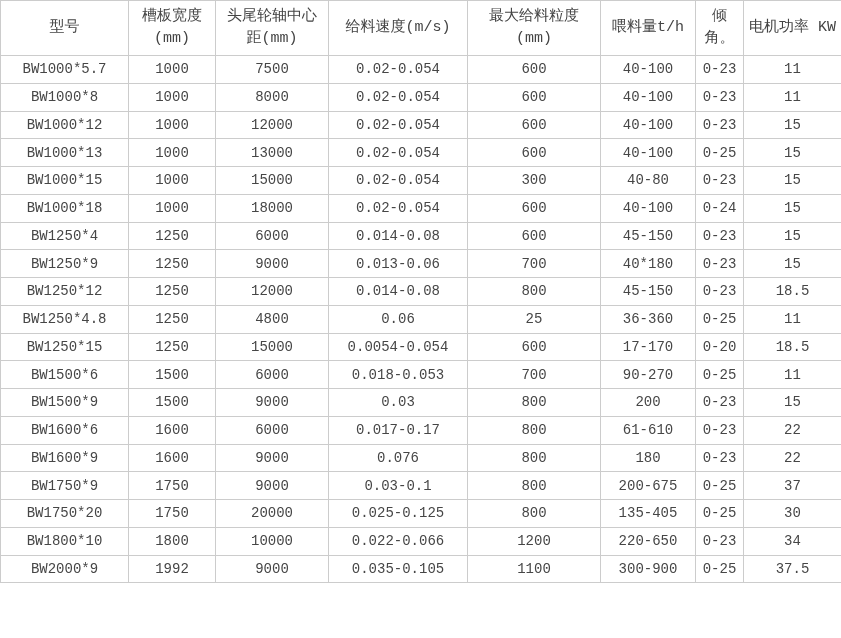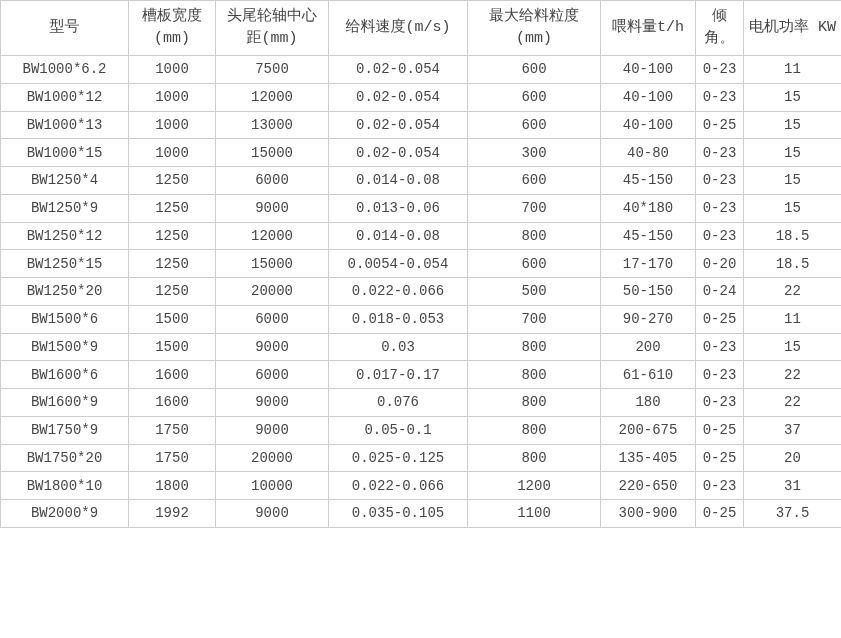--- a/index.html
+++ b/index.html
@@ -57,23 +57,33 @@
         <th>头尾轮轴中心距(mm)</th>
         <th>给料速度(m/s)</th>
         <th>最大给料粒度(mm)</th>
         <th>喂料量t/h</th>
         <th>倾角。</th>
         <th>电机功率 KW</th>
       </tr>
   </thead>
   <tbody id="table-body">
       <tr>
-        <td>BW1000*6.2</td>
+        <td>BW1000*5.7</td>
         <td>1000</td>
         <td>7500</td>
+        <td>0.02-0.054</td>
+        <td>600</td>
+        <td>40-100</td>
+        <td>0-23</td>
+        <td>11</td>
+      </tr>
+      <tr>
+        <td>BW1000*8</td>
+        <td>1000</td>
+        <td>8000</td>
         <td>0.02-0.054</td>
         <td>600</td>
         <td>40-100</td>
         <td>0-23</td>
         <td>11</td>
       </tr>
       <tr>
         <td>BW1000*12</td>
         <td>1000</td>
         <td>12000</td>
@@ -94,20 +104,30 @@
         <td>15</td>
       </tr>
       <tr>
         <td>BW1000*15</td>
         <td>1000</td>
         <td>15000</td>
         <td>0.02-0.054</td>
         <td>300</td>
         <td>40-80</td>
         <td>0-23</td>
+        <td>15</td>
+      </tr>
+      <tr>
+        <td>BW1000*18</td>
+        <td>1000</td>
+        <td>18000</td>
+        <td>0.02-0.054</td>
+        <td>600</td>
+        <td>40-100</td>
+        <td>0-24</td>
         <td>15</td>
       </tr>
       <tr>
         <td>BW1250*4</td>
         <td>1250</td>
         <td>6000</td>
         <td>0.014-0.08</td>
         <td>600</td>
         <td>45-150</td>
         <td>0-23</td>
@@ -127,38 +147,38 @@
         <td>BW1250*12</td>
         <td>1250</td>
         <td>12000</td>
         <td>0.014-0.08</td>
         <td>800</td>
         <td>45-150</td>
         <td>0-23</td>
         <td>18.5</td>
       </tr>
       <tr>
+        <td>BW1250*4.8</td>
+        <td>1250</td>
+        <td>4800</td>
+        <td>0.06</td>
+        <td>25</td>
+        <td>36-360</td>
+        <td>0-25</td>
+        <td>11</td>
+      </tr>
+      <tr>
         <td>BW1250*15</td>
         <td>1250</td>
         <td>15000</td>
         <td>0.0054-0.054</td>
         <td>600</td>
         <td>17-170</td>
         <td>0-20</td>
         <td>18.5</td>
-      </tr>
-      <tr>
-        <td>BW1250*20</td>
-        <td>1250</td>
-        <td>20000</td>
-        <td>0.022-0.066</td>
-        <td>500</td>
-        <td>50-150</td>
-        <td>0-24</td>
-        <td>22</td>
       </tr>
       <tr>
         <td>BW1500*6</td>
         <td>1500</td>
         <td>6000</td>
         <td>0.018-0.053</td>
         <td>700</td>
         <td>90-270</td>
         <td>0-25</td>
         <td>11</td>
@@ -190,45 +210,45 @@
         <td>0.076</td>
         <td>800</td>
         <td>180</td>
         <td>0-23</td>
         <td>22</td>
       </tr>
       <tr>
         <td>BW1750*9</td>
         <td>1750</td>
         <td>9000</td>
-        <td>0.05-0.1</td>
+        <td>0.03-0.1</td>
         <td>800</td>
         <td>200-675</td>
         <td>0-25</td>
         <td>37</td>
       </tr>
       <tr>
         <td>BW1750*20</td>
         <td>1750</td>
         <td>20000</td>
         <td>0.025-0.125</td>
         <td>800</td>
         <td>135-405</td>
         <td>0-25</td>
-        <td>20</td>
+        <td>30</td>
       </tr>
       <tr>
         <td>BW1800*10</td>
         <td>1800</td>
         <td>10000</td>
         <td>0.022-0.066</td>
         <td>1200</td>
         <td>220-650</td>
         <td>0-23</td>
-        <td>31</td>
+        <td>34</td>
       </tr>
       <tr>
         <td>BW2000*9</td>
         <td>1992</td>
         <td>9000</td>
         <td>0.035-0.105</td>
         <td>1100</td>
         <td>300-900</td>
         <td>0-25</td>
         <td>37.5</td>

